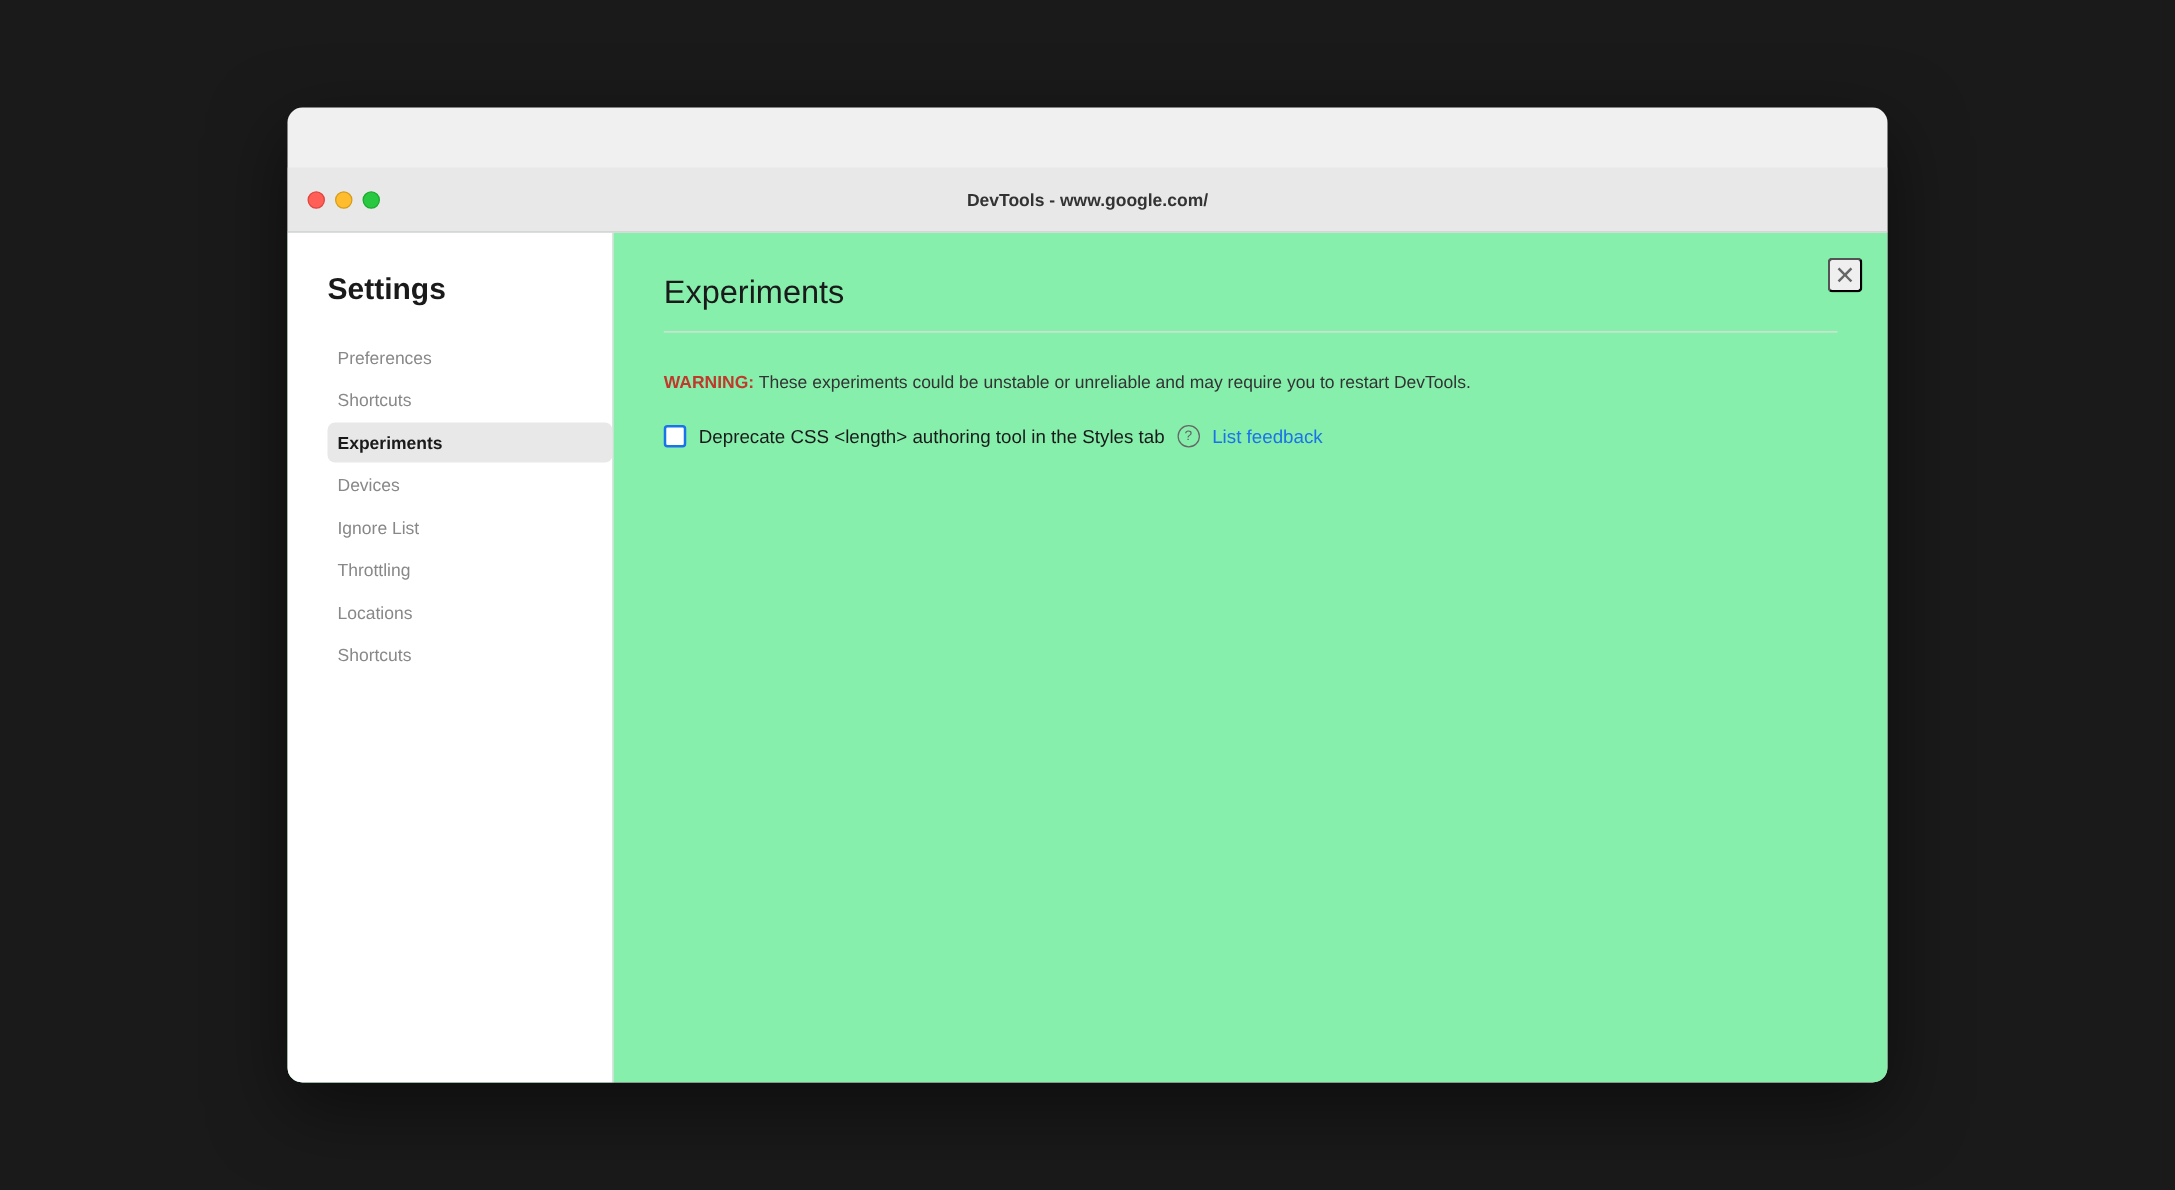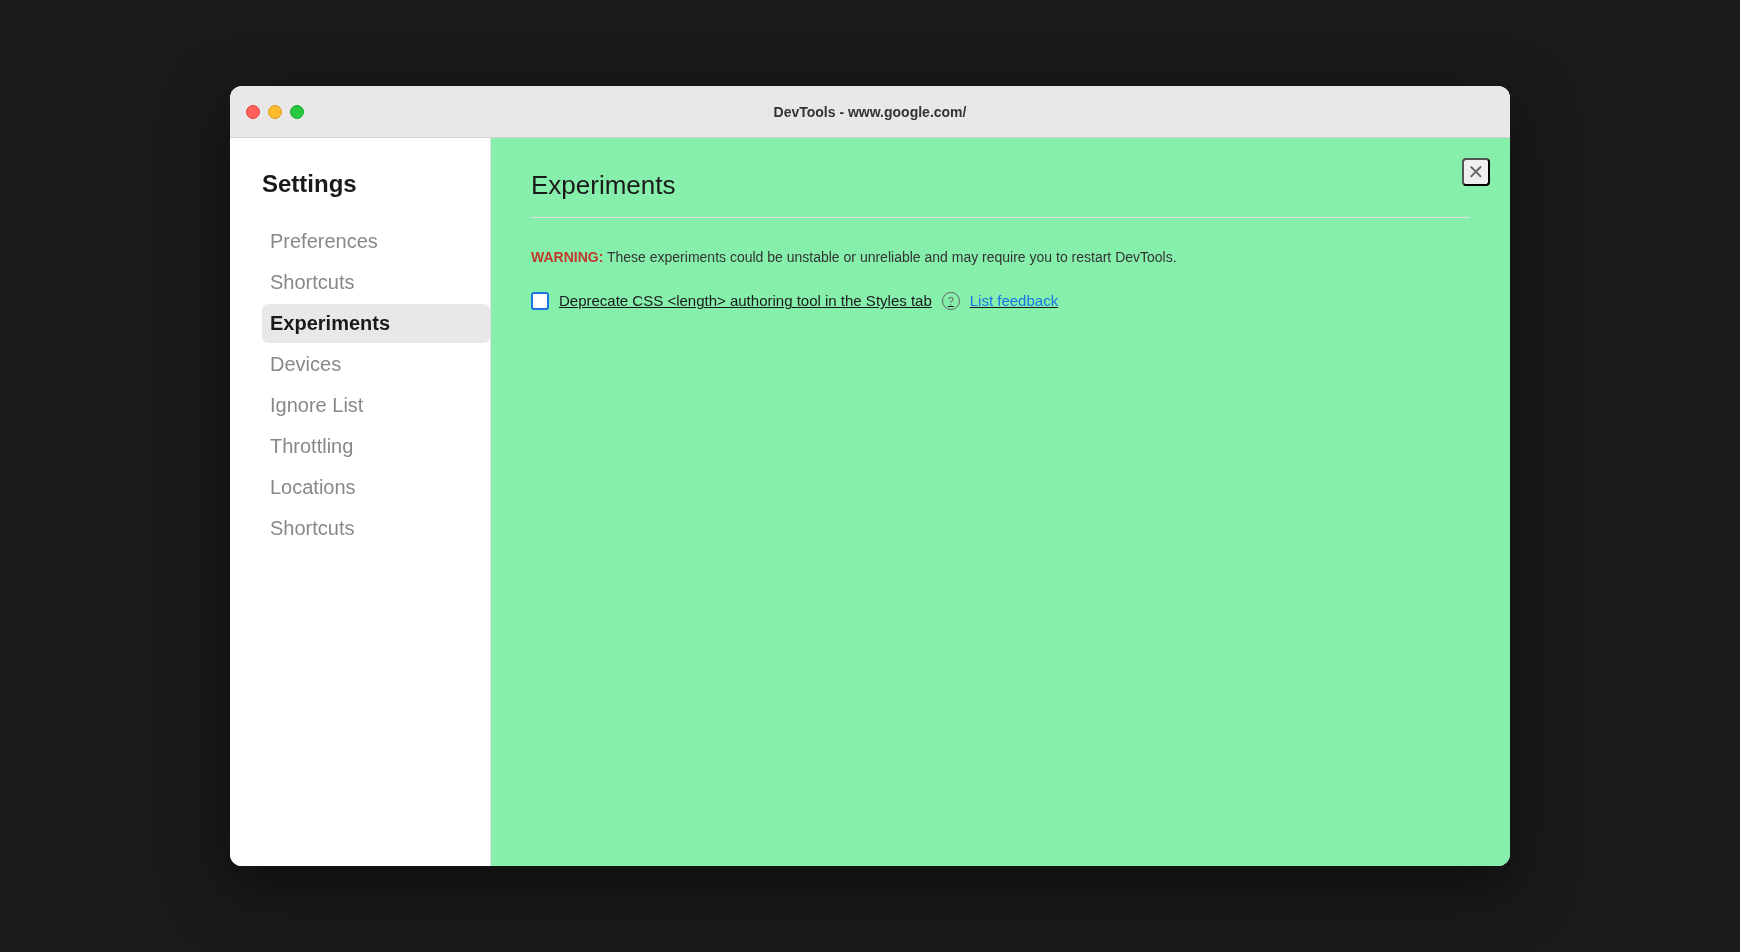--- a/index.html
+++ b/index.html
@@ -26,20 +26,21 @@
 
     .titlebar {
       background: #e8e8e8;
       height: 52px;
       display: flex;
       align-items: center;
       justify-content: center;
       position: relative;
       border-bottom: 1px solid #d0d0d0;
       flex-shrink: 0;
+      margin-top: 48px;
     }
 
     .traffic-lights {
       position: absolute;
       left: 16px;
       display: flex;
       gap: 8px;
       align-items: center;
     }
 
@@ -83,21 +84,21 @@
     .sidebar-nav {
       list-style: none;
       display: flex;
       flex-direction: column;
       gap: 2px;
     }
 
     .sidebar-item {
       padding: 8px 16px 8px 8px;
       border-radius: 6px;
-      font-size: 20px;
+      font-size: 14px;
       color: #888;
       cursor: pointer;
       user-select: none;
     }
 
     .sidebar-item.active {
       background: #e8e8e8;
       color: #1a1a1a;
       font-weight: 600;
     }
@@ -166,25 +167,24 @@
       line-height: 1.6;
     }
 
     .warning-label {
       color: #c0392b;
       font-weight: 700;
     }
 
     .experiment-row {
       display: flex;
-      align-items: flex-start;
+      align-items: center;
       gap: 10px;
       font-size: 14px;
       color: #1a1a1a;
-      text-decoration: underline;
     }
 
     .experiment-checkbox {
       width: 18px;
       height: 18px;
       border: 2px solid #1a73e8;
       border-radius: 3px;
       background: white;
       cursor: pointer;
       flex-shrink: 0;

